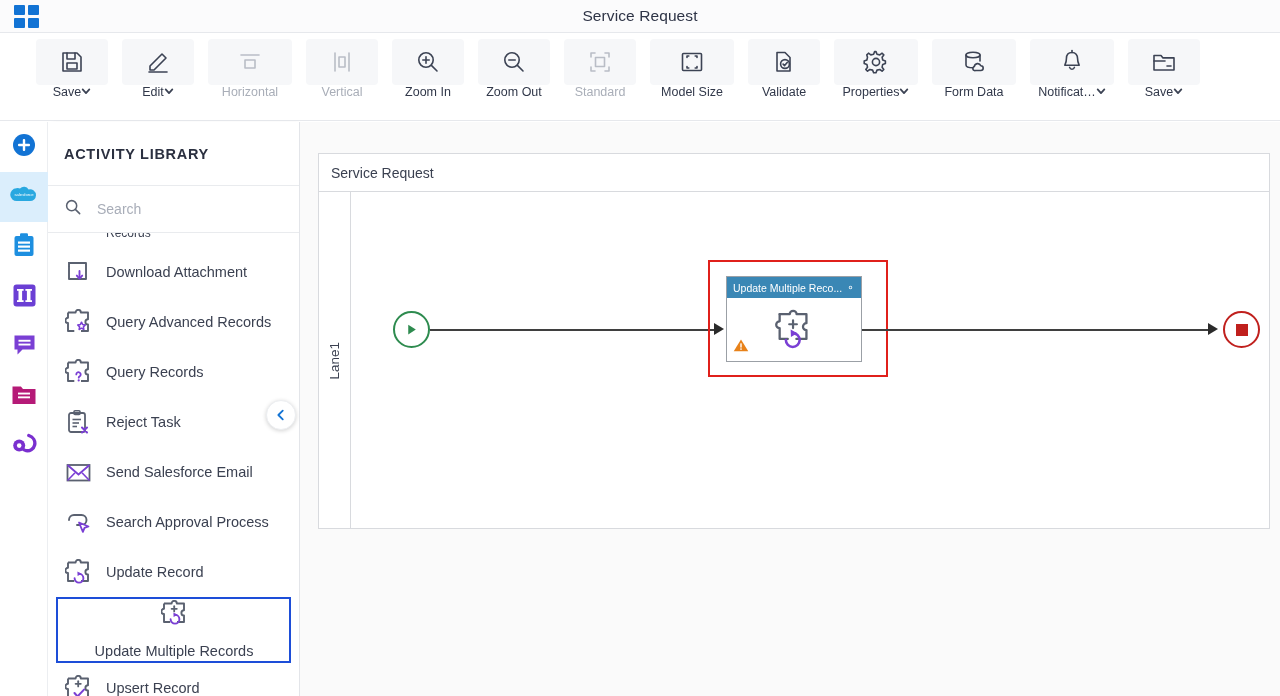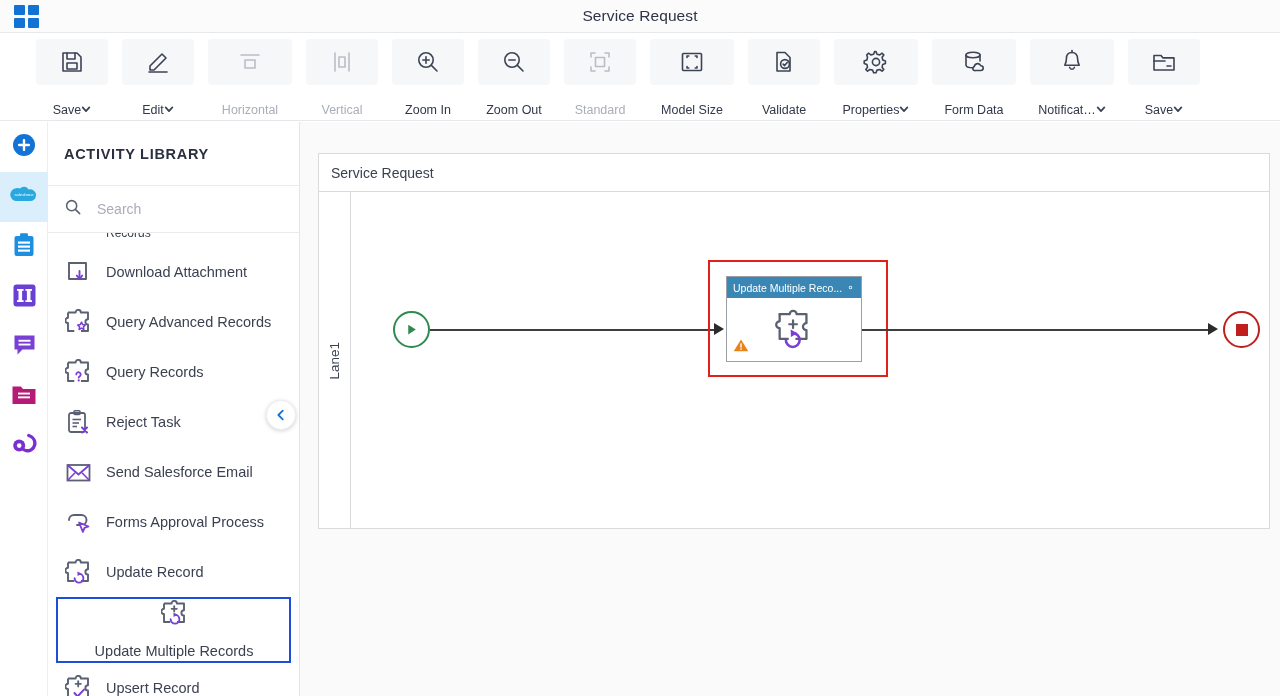--- a/index.html
+++ b/index.html
@@ -35,21 +35,21 @@
   .tbtn {
     display:flex; flex-direction:column; align-items:center;
     margin-right:14px; cursor:pointer; user-select:none; min-width:52px;
   }
   .tbtn .ico-box {
     width:72px; height:46px; border-radius:4px; background:#f6f7f9;
     display:flex; align-items:center; justify-content:center;
   }
   .tbtn.wide .ico-box { width:84px; }
   .tbtn .lbl {
-    margin-top:18px; font-size:12.5px; color:#31384a; white-space:nowrap;
+    margin-top:0; font-size:12.5px; color:#31384a; white-space:nowrap;
     display:flex; align-items:center; gap:0;text-align:right;
   }
   .tbtn.disabled .lbl { color:#a9aeb8; }
   .tbtn.disabled .ico-box svg { stroke:#b9bdc6; }
   .tbtn svg { stroke:#3c4354; fill:none; stroke-width:1.6; }
   .caret { font-size:9px; display:inline-block; }
   .caret svg { stroke-width:2.1; }
 
   
   .rail {
@@ -488,21 +488,21 @@
           </span>
           <span class="ai-lbl">Send Salesforce Email</span>
         </div>
         <div class="act-item">
           <span class="ai-ico">
             <svg width="27" height="27" viewBox="0 0 27 27" fill="none">
               <path d="M4 11a5 5 0 015-5h7.5a5 5 0 010 10H12" stroke="#5a6170" stroke-width="1.9" fill="none" stroke-linecap="round"></path>
               <path d="M14 13.5l9.5 4-4 1.4-1.6 4z" fill="#fff" stroke="#7a3fd4" stroke-width="1.8" stroke-linejoin="round"></path>
             </svg>
           </span>
-          <span class="ai-lbl">Forms Approval Process</span>
+          <span class="ai-lbl">Search Approval Process</span>
         </div>
         <div class="act-item">
           <span class="ai-ico">
             <svg width="27" height="27" viewBox="0 0 27 27" fill="none">
               <path d="M3 3.5h7.6a2.6 2.6 0 015.2 0H23v6.8a2.6 2.6 0 100 5.2V22H16" stroke="#5a6170" stroke-width="1.9" fill="none" stroke-linejoin="round"></path>
               <path d="M3 3.5v5.3a2.6 2.6 0 100 5.2V22h6.3" stroke="#5a6170" stroke-width="1.9" fill="none" stroke-linejoin="round"></path>
               <path d="M9.6 19.2a4.4 4.4 0 104.4-4.4" stroke="#7a3fd4" stroke-width="1.9" fill="none" stroke-linecap="round"></path>
               <polygon points="12.4,12.4 16.6,14.7 12.6,17" fill="#7a3fd4"></polygon>
             </svg>
           </span>

